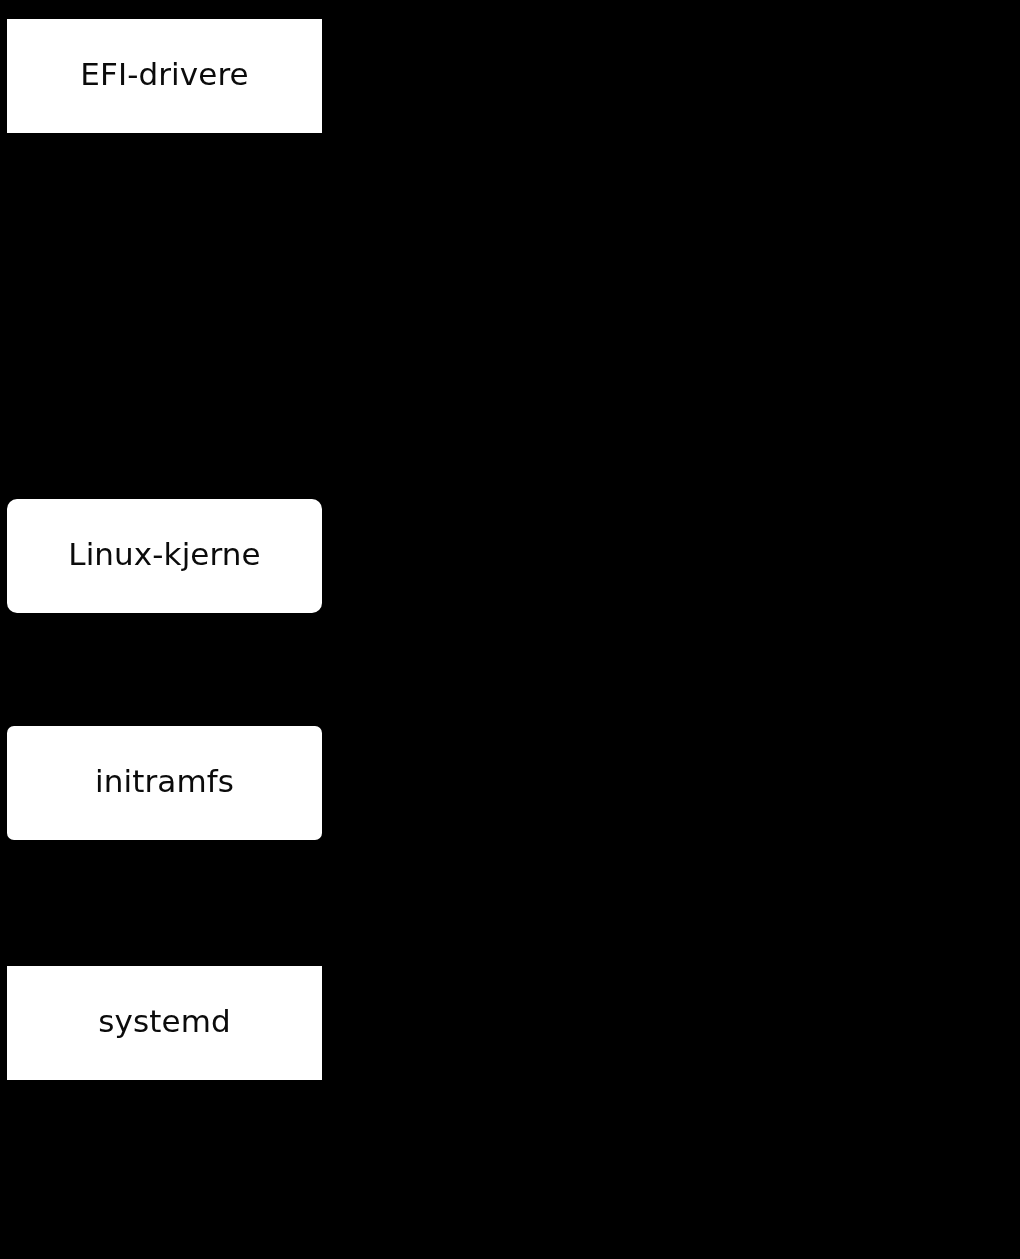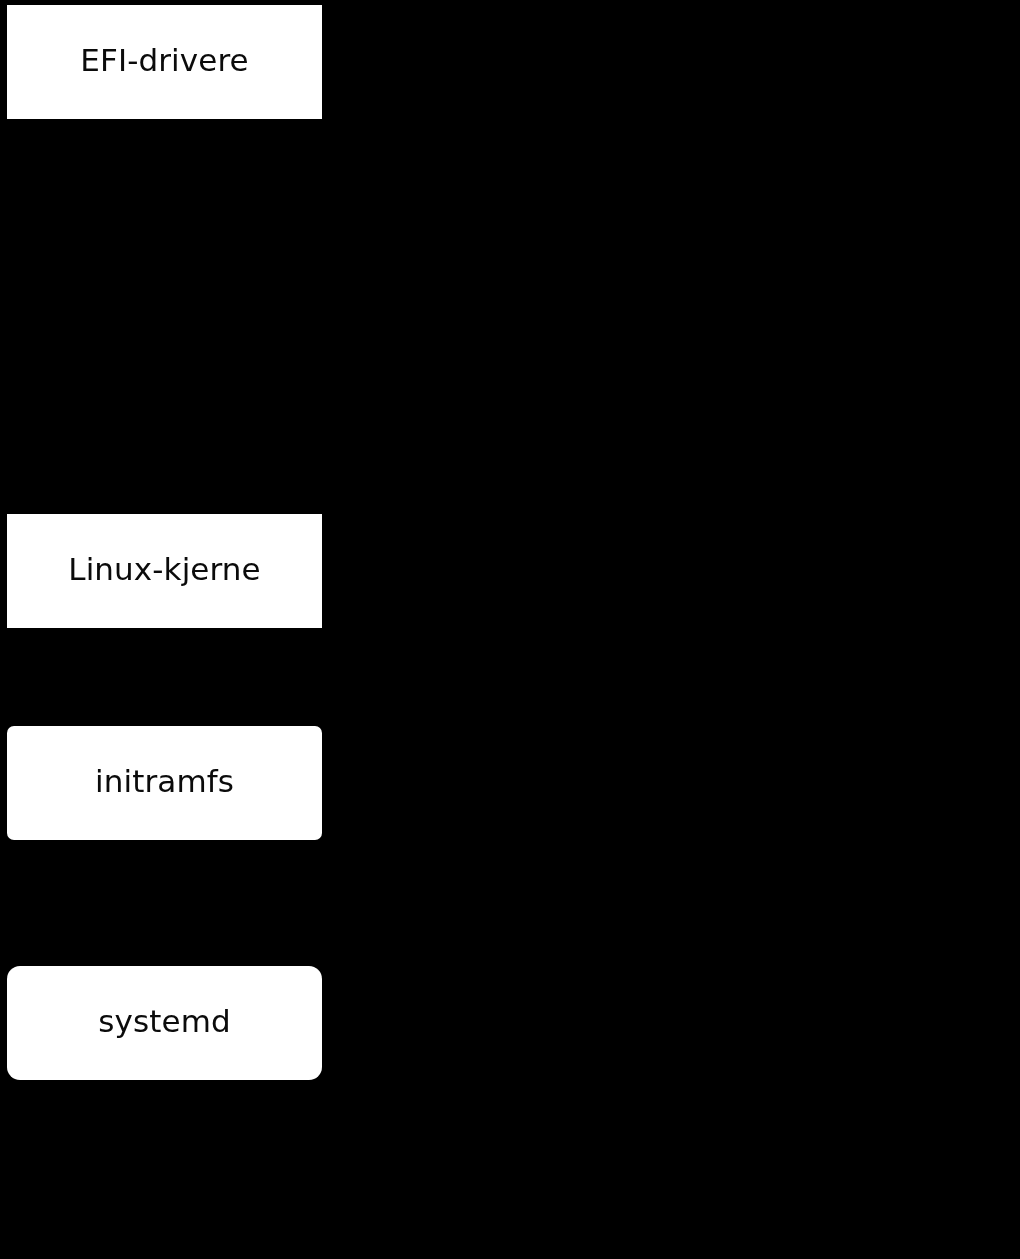--- a/index.html
+++ b/index.html
@@ -40,25 +40,25 @@
     color: #0b0b0b;
     font-family: "DejaVu Sans", sans-serif;
     font-size: 31px;
     font-weight: 400;
     line-height: 1;
     letter-spacing: 0.1px;
     position: relative;
     top: -2px;
     white-space: nowrap;
   }
-  #box-0 { top: 5px; }
+  #box-0 { top: 19px; }
   #box-1 { top: 245px; }
-  #box-2 { top: 514px; }
+  #box-2 { top: 499px; border-radius: 10px; }
   #box-3 { top: 726px; border-radius: 7px; }
-  #box-4 { top: 966px; border-radius: 13px; }
+  #box-4 { top: 966px; }
 </style>
 </head>
 <body>
 
 <div id="canvas">
 
   <div class="stage-box" id="box-0">
     <span class="stage-label">EFI-drivere</span>
   </div>
 

